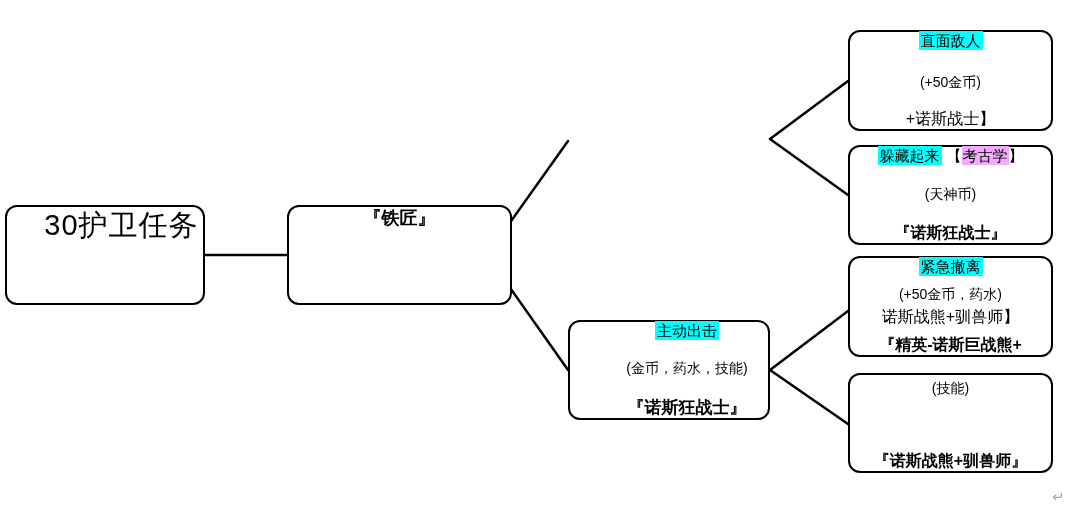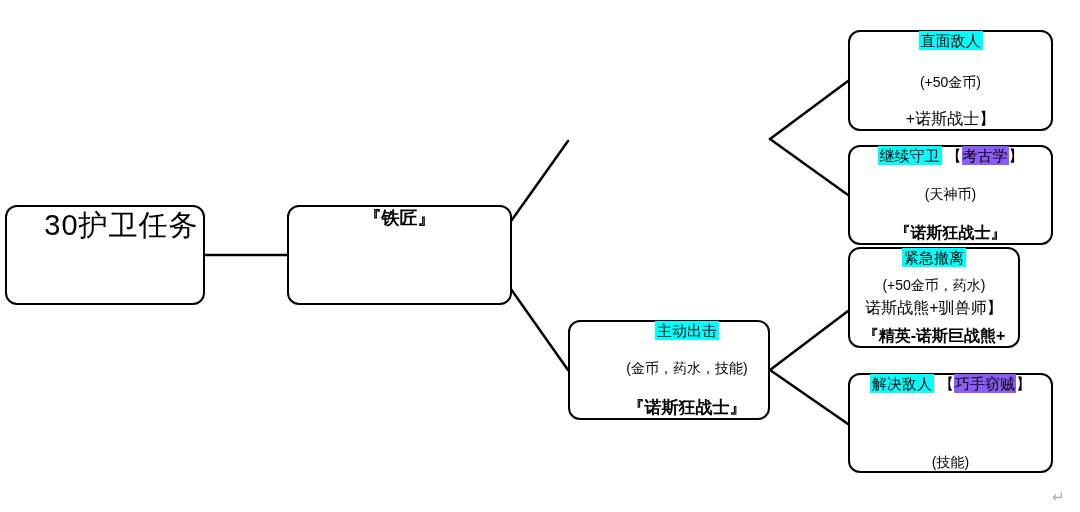--- a/index.html
+++ b/index.html
@@ -48,21 +48,21 @@
   .enemy  { font-size: 17px; font-weight: bold; margin-top: 4px; }
   .leaf .choice { font-size: 15px; }
   .leaf .reward { font-size: 14px; margin-top: 5px; }
   .leaf .enemy  { font-size: 16px; margin-top: 4px; }
   .leaf .enemy2 { font-size: 16px; font-weight: normal; margin-top: 0; }
   .hl-cyan {
     background: #00ffff;
     padding: 1px 2px;
   }
   .hl-green {
-    background: #8b5cf6;
+    background: #f0abfc;
     padding: 1px 1px;
   }
   .bracket { margin-left: 5px; }
   .return-mark {
     position: absolute;
     left: 1052px;
     top: 488px;
     font-size: 15px;
     color: #aaaaaa;
   }
@@ -104,37 +104,35 @@
   <div class="node leaf" style="left:848px; top:30px; width:205px; height:101px;">
     <div class="row choice">
       <span class="hl-cyan">直面敌人</span>
     </div>
     <div class="row reward">(+50金币)</div>
     <div class="row enemy enemy2">+诺斯战士】</div>
   </div>
 
   <div class="node leaf" style="left:848px; top:145px; width:205px; height:100px;">
     <div class="row choice">
-      <span class="hl-cyan">继续守卫</span><span class="bracket">【</span><span class="hl-green">考古学</span><span>】</span>
+      <span class="hl-cyan">躲藏起来</span><span class="bracket">【</span><span class="hl-green">考古学</span><span>】</span>
     </div>
     <div class="row reward">(天神币)</div>
     <div class="row enemy">『诺斯狂战士』</div>
   </div>
 
-  <div class="node leaf" style="left:848px; top:247px; width:172px; height:101px;">
+  <div class="node leaf" style="left:848px; top:256px; width:205px; height:101px;">
     <div class="row choice">
       <span class="hl-cyan">紧急撤离</span>
     </div>
     <div class="row reward">(+50金币，药水)</div>
     <div class="row enemy enemy2">诺斯战熊+驯兽师】</div>
     <div class="row enemy">『精英-诺斯巨战熊+</div>
   </div>
 
   <div class="node leaf" style="left:848px; top:373px; width:205px; height:100px;">
-    <div class="row choice">
-      <span class="hl-cyan">解决敌人</span><span class="bracket">【</span><span class="hl-green">巧手窃贼</span><span>】</span>
-    </div>
     <div class="row reward">(技能)</div>
+    <div class="row enemy">『诺斯战熊+驯兽师』</div>
   </div>
 
   <div class="return-mark">↵</div>
 
 </div>
 
 </body></html>

